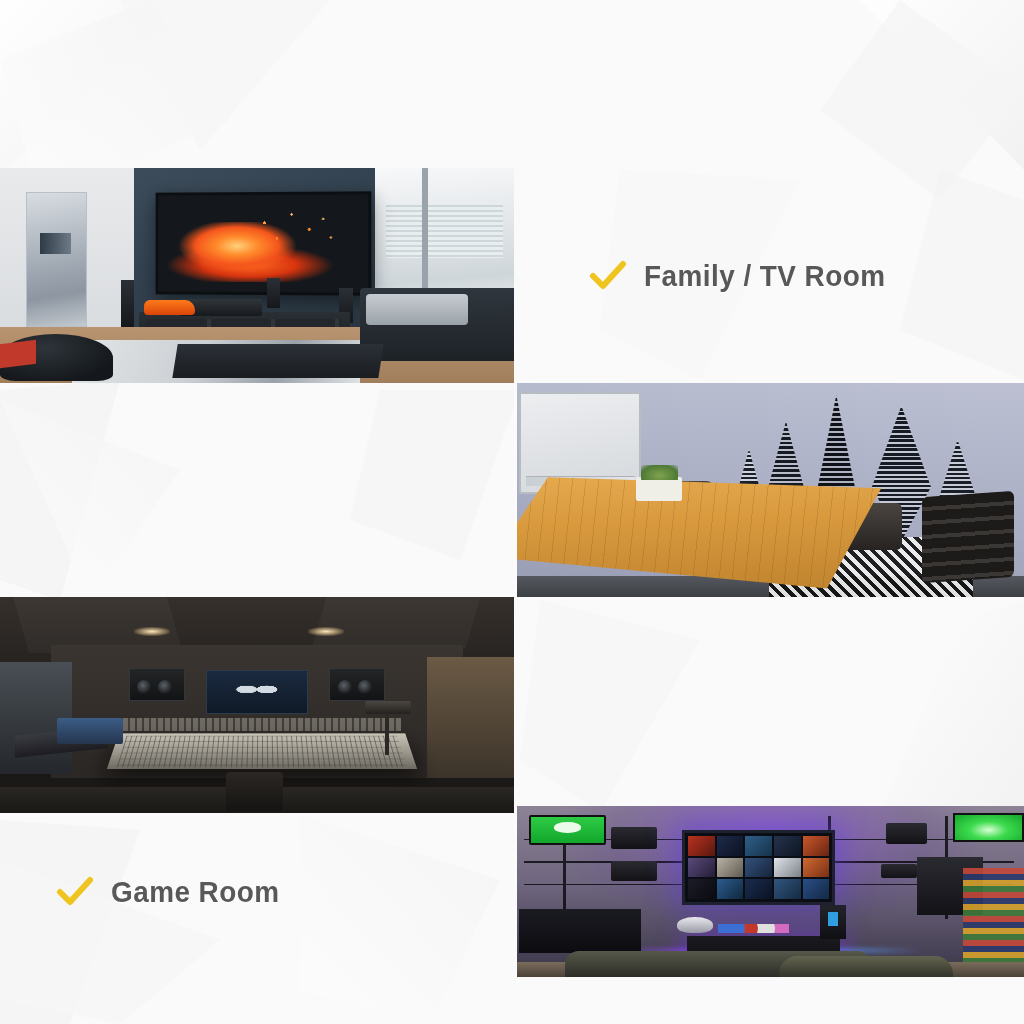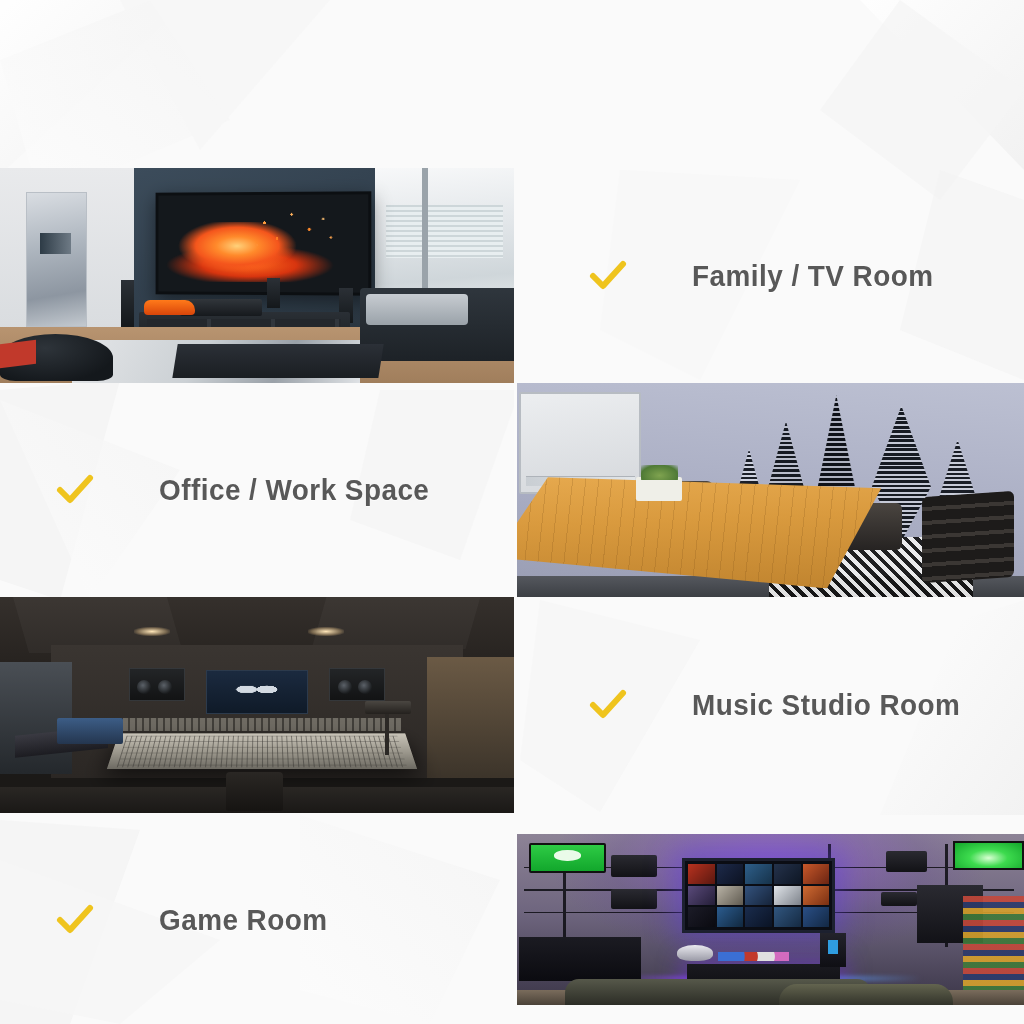--- a/index.html
+++ b/index.html
@@ -50,28 +50,27 @@
     line-height: 1.42;
     color: #4d4d4d;
     transform: scaleX(.96);
   }
 
   
   .row { position: absolute; left: 0; width: 1024px; }
   #row1 { top: 168px;  height: 215px; }
   #row2 { top: 383px;  height: 214px; }
   #row3 { top: 597px;  height: 216px; }
-  #row4 { top: 834px;  height: 171px; }
+  #row4 { top: 806px;  height: 171px; }
 
   .photo, .caption {
     position: absolute;
     top: 0;
     height: 100%;
     overflow: hidden;
-    gap: 48px;
   }
   .left  { left: 0;     width: 514px; }
   .right { left: 514px; width: 510px; }
 
   .caption {
     display: flex;
     align-items: center;
   }
   .caption.align-right { padding-left: 74px; }
   .caption.align-left  { padding-left: 55px; }
@@ -577,28 +576,20 @@
         <svg viewBox="0 0 40 40">
             <path d="M5 20 L15 30 L35 8" fill="none" stroke="#efc41e" stroke-width="6" stroke-linecap="round" stroke-linejoin="round"></path>
           </svg>
       </span>
       <span class="cap-label">Family / TV Room</span>
     </div>
   </div>
 
   <div class="row" id="row2">
 
-    <div class="caption left align-left">
-      <span class="check">
-        <svg viewBox="0 0 40 40">
-            <path d="M5 20 L15 30 L35 8" fill="none" stroke="#efc41e" stroke-width="6" stroke-linecap="round" stroke-linejoin="round"></path>
-          </svg>
-      </span>
-      <span class="cap-label">Office / Work Space</span>
-    </div>
 
     <div class="photo right">
       <div class="photo-inner office">
         <div class="of-wall"></div>
         <div class="of-panels">
           <div class="tri a"></div>
             <div class="tri b"></div>
             <div class="tri c"></div>
           <div class="tri d"></div>
             <div class="tri e"></div>
@@ -640,28 +631,20 @@
         <div class="st-deskrow"></div>
         <div class="st-console"></div>
         <div class="st-lamp"></div>
         <div class="st-floor"></div>
         <div class="st-chair"></div>
         <div class="st-kbd"></div>
         <div class="st-blue"></div>
       </div>
     </div>
 
-    <div class="caption right align-right">
-      <span class="check">
-        <svg viewBox="0 0 40 40">
-            <path d="M5 20 L15 30 L35 8" fill="none" stroke="#efc41e" stroke-width="6" stroke-linecap="round" stroke-linejoin="round"></path>
-          </svg>
-      </span>
-      <span class="cap-label">Music Studio Room</span>
-    </div>
   </div>
 
   <div class="row" id="row4">
 
     <div class="caption left align-left">
       <span class="check">
         <svg viewBox="0 0 40 40">
             <path d="M5 20 L15 30 L35 8" fill="none" stroke="#efc41e" stroke-width="6" stroke-linecap="round" stroke-linejoin="round"></path>
           </svg>
       </span>

